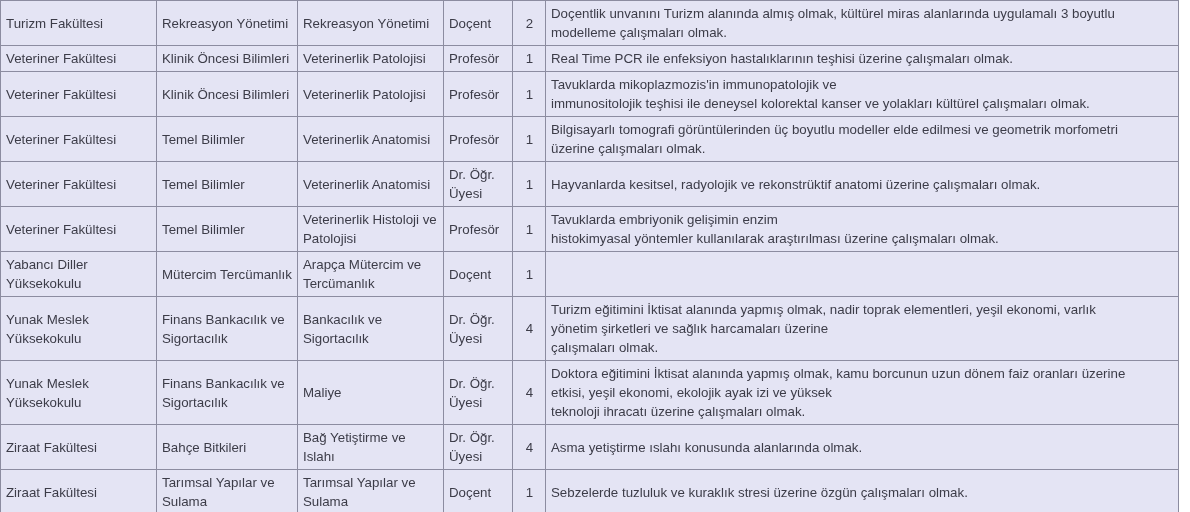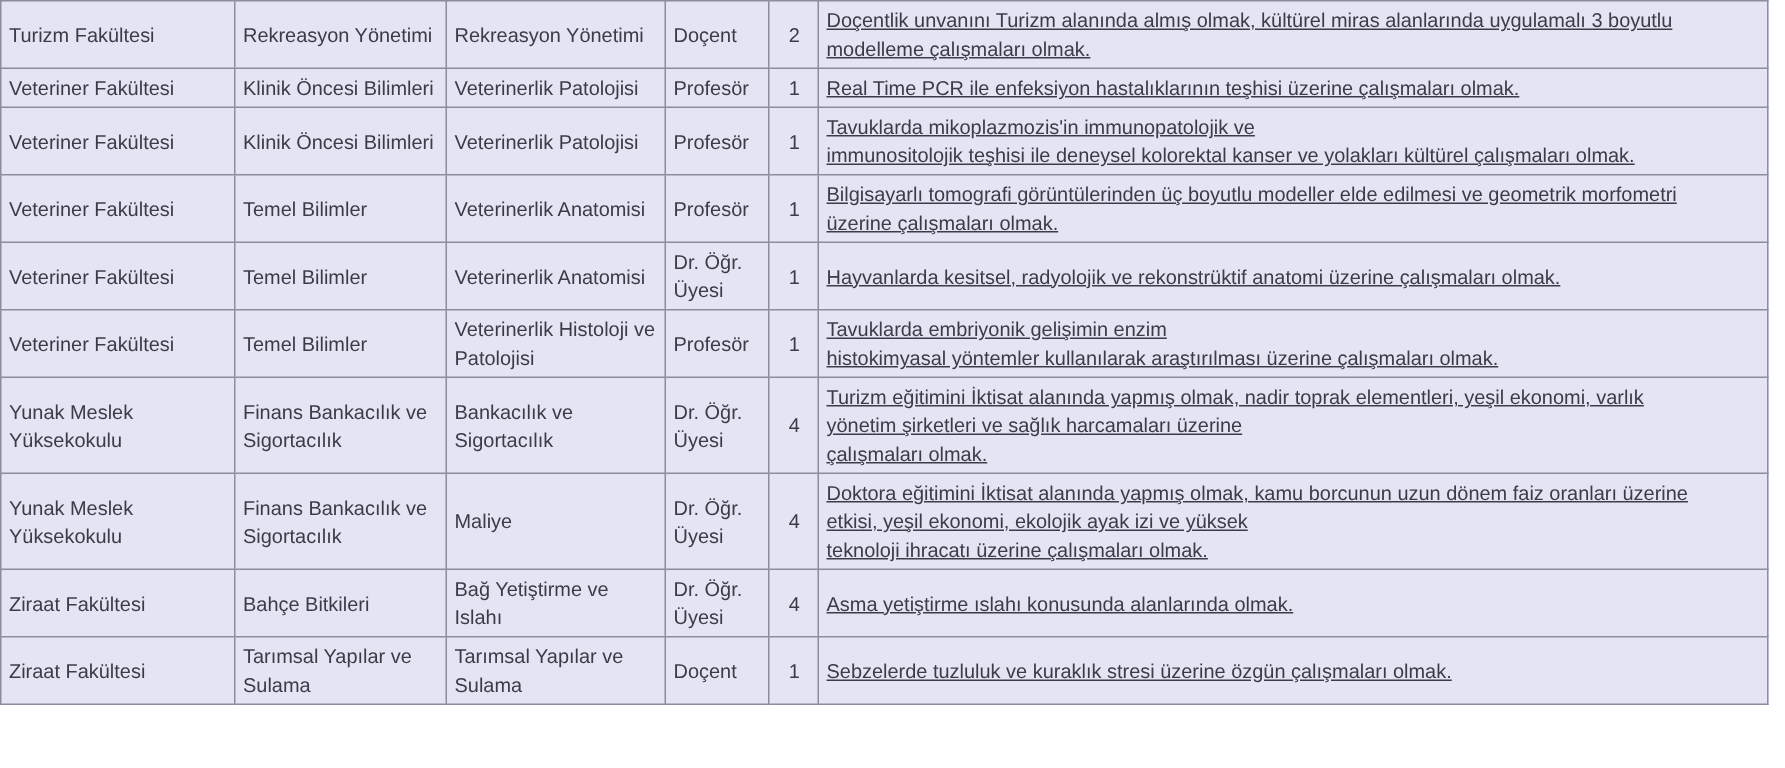--- a/index.html
+++ b/index.html
@@ -57,21 +57,20 @@
 
   td.desc {
     vertical-align: middle;
     padding-left: 6px;
     padding-right: 6px;
   }
 
   td.desc .line {
     display: block;
     white-space: nowrap;
-    text-decoration: underline;
   }
 </style>
 </head>
 <body>
 
 <div class="table-wrap">
   <table class="kadro">
     <colgroup>
       <col class="c-faculty">
       <col class="c-department">
@@ -139,20 +138,31 @@
           <td>Temel Bilimler</td>
           <td>Veterinerlik Histoloji ve Patolojisi</td>
           <td>Profesör</td>
           <td class="count">1</td>
           <td class="desc">
             <span class="line">Tavuklarda embriyonik gelişimin enzim</span>
             <span class="line">histokimyasal yöntemler kullanılarak araştırılması üzerine çalışmaları olmak.</span>
           </td>
         </tr>
         <tr>
+          <td>Yabancı Diller Yüksekokulu</td>
+          <td>Mütercim Tercümanlık</td>
+          <td>Arapça Mütercim ve Tercümanlık</td>
+          <td>Doçent</td>
+          <td class="count">1</td>
+          <td class="desc">
+            <span class="line empty">&nbsp;</span>
+            <span class="line empty">&nbsp;</span>
+          </td>
+        </tr>
+        <tr>
           <td>Yunak Meslek Yüksekokulu</td>
           <td>Finans Bankacılık ve Sigortacılık</td>
           <td>Bankacılık ve Sigortacılık</td>
           <td>Dr. Öğr. Üyesi</td>
           <td class="count">4</td>
           <td class="desc">
             <span class="line">Turizm eğitimini İktisat alanında yapmış olmak, nadir toprak elementleri, yeşil ekonomi, varlık</span>
             <span class="line">yönetim şirketleri ve sağlık harcamaları üzerine</span>
             <span class="line">çalışmaları olmak.</span>
           </td>

